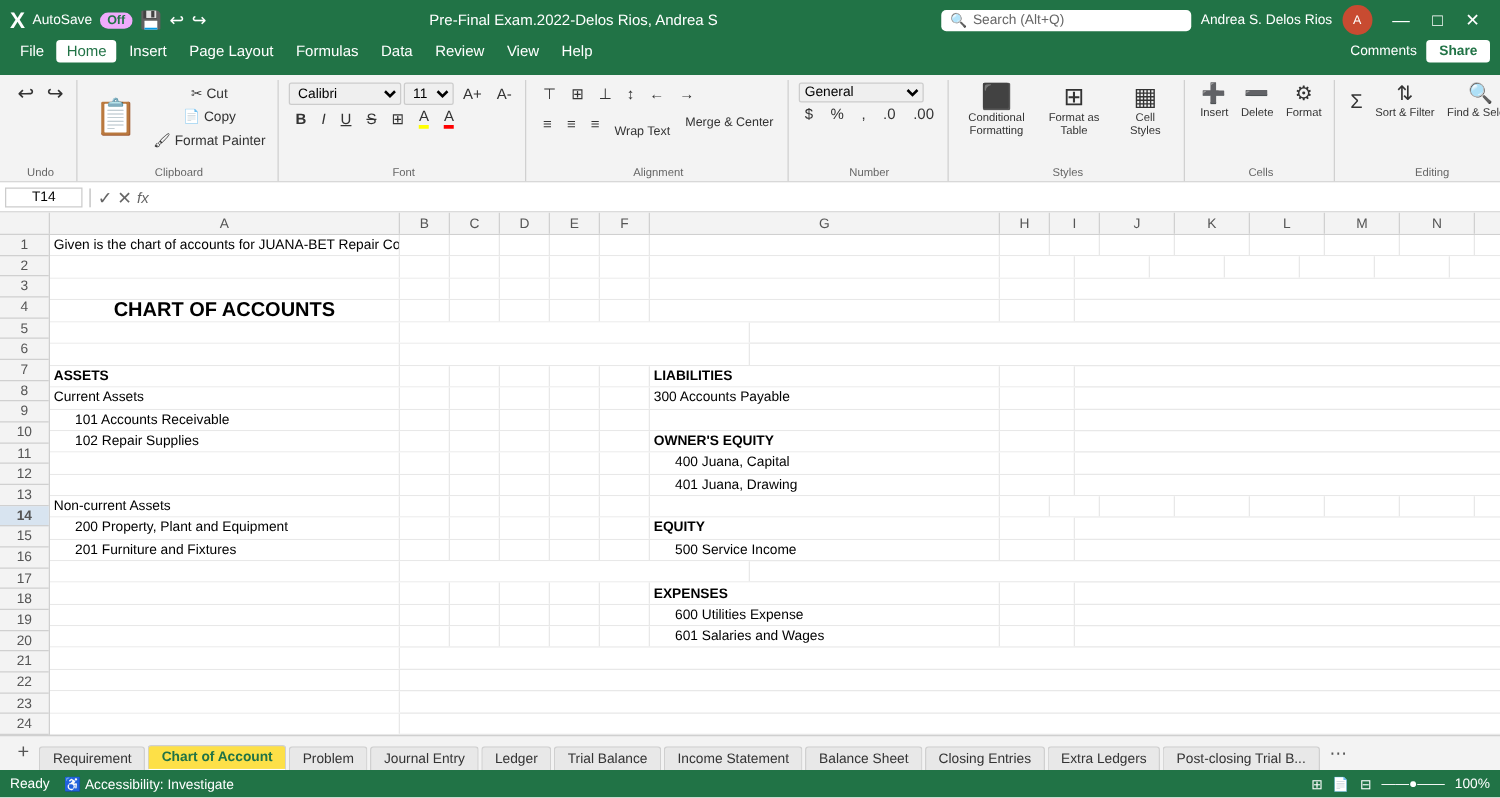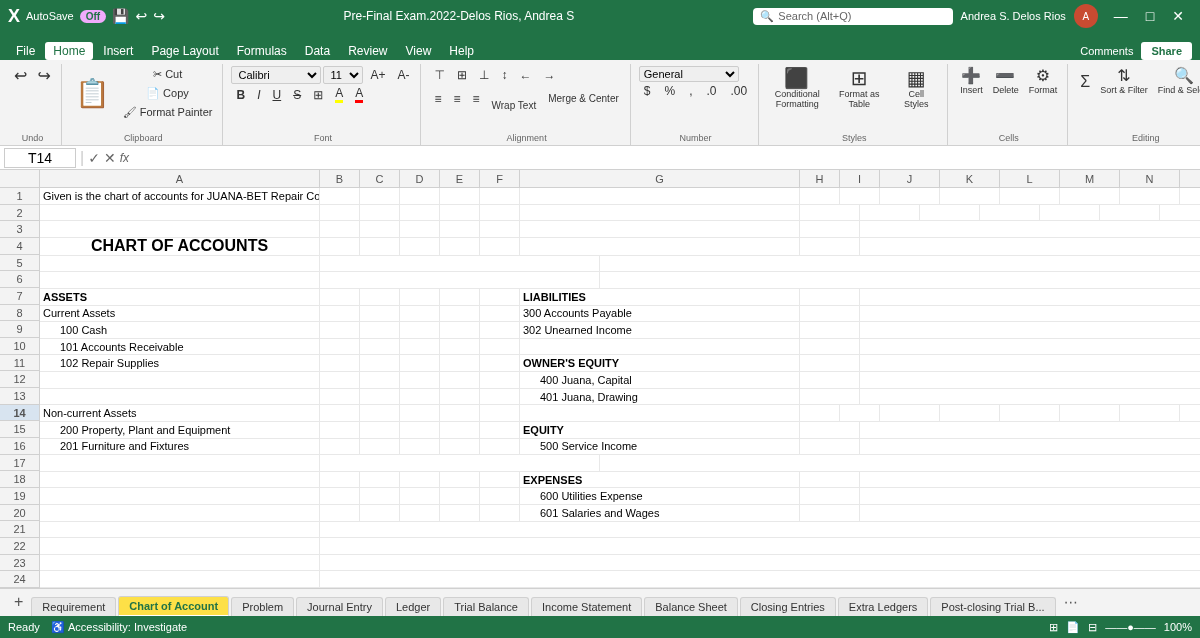--- a/index.html
+++ b/index.html
@@ -22,21 +22,21 @@
     .search-box { background: #fff; border-radius: 4px; padding: 2px 8px; color: #333; font-size: 11px; width: 200px; display: flex; align-items: center; gap: 4px; }
     .win-controls { display: flex; gap: 2px; }
     .win-btn { background: transparent; border: none; color: white; font-size: 14px; cursor: pointer; padding: 2px 8px; }
 
     
     .menu-bar {
       background: #217346;
       color: white;
       height: 28px;
       display: flex;
-      align-items: flex-end;
+      align-items: flex-start;
       padding: 0 8px;
       gap: 2px;
     }
     .menu-item { color: white; font-size: 12px; padding: 2px 8px; border-radius: 3px; cursor: pointer; }
     .menu-item.active { background: white; color: #217346; }
     .menu-right { margin-left: auto; display: flex; gap: 8px; align-items: center; }
     .comments-btn { color: white; font-size: 11px; cursor: pointer; }
     .share-btn { background: white; color: #217346; font-size: 11px; padding: 3px 10px; border-radius: 3px; font-weight: bold; cursor: pointer; }
 
     
@@ -76,21 +76,21 @@
     
     .formula-bar {
       height: 24px;
       display: flex;
       align-items: center;
       border-bottom: 1px solid #d0d0d0;
       background: white;
       padding: 0 4px;
       gap: 4px;
     }
-    .cell-ref { width: 72px; border: 1px solid #ccc; font-size: 14px; padding: 1px 4px; text-align: center; }
+    .cell-ref { width: 62px; border: 1px solid #ccc; font-size: 11px; padding: 1px 4px; text-align: center; }
     .formula-sep { color: #ccc; font-size: 16px; }
     .fx-label { font-size: 12px; color: #666; font-style: italic; }
     .formula-input { flex: 1; border: none; outline: none; font-size: 12px; padding: 0 4px; }
 
     
     .spreadsheet { display: flex; flex-direction: column; flex: 1; overflow: hidden; }
     .col-headers { display: flex; background: #f3f3f3; border-bottom: 1px solid #d0d0d0; height: 18px; }
     .row-header-spacer { width: 40px; min-width: 40px; border-right: 1px solid #d0d0d0; }
     .col-header { font-size: 11px; color: #555; text-align: center; border-right: 1px solid #d0d0d0; display: flex; align-items: center; justify-content: center; background: #f3f3f3; }
 
@@ -482,30 +482,20 @@
         <div class="cell cw-A">Current Assets</div>
         <div class="cell cw-B"></div>
         <div class="cell cw-C"></div>
         <div class="cell cw-D"></div>
         <div class="cell cw-E"></div>
         <div class="cell cw-F"></div>
         <div class="cell cw-G">300  Accounts Payable</div>
         <div class="cell cw-rest"></div>
       </div>
 
-      <div class="sheet-row">
-        <div class="cell cw-A indent1">100  Cash</div>
-        <div class="cell cw-B"></div>
-        <div class="cell cw-C"></div>
-        <div class="cell cw-D"></div>
-        <div class="cell cw-E"></div>
-        <div class="cell cw-F"></div>
-        <div class="cell cw-G">302  Unearned Income</div>
-        <div class="cell cw-rest"></div>
-      </div>
 
       <div class="sheet-row">
         <div class="cell cw-A indent1">101  Accounts Receivable</div>
         <div class="cell cw-B"></div>
         <div class="cell cw-C"></div>
         <div class="cell cw-D"></div>
         <div class="cell cw-E"></div>
         <div class="cell cw-F"></div>
         <div class="cell cw-G"></div>
         <div class="cell cw-rest"></div>

